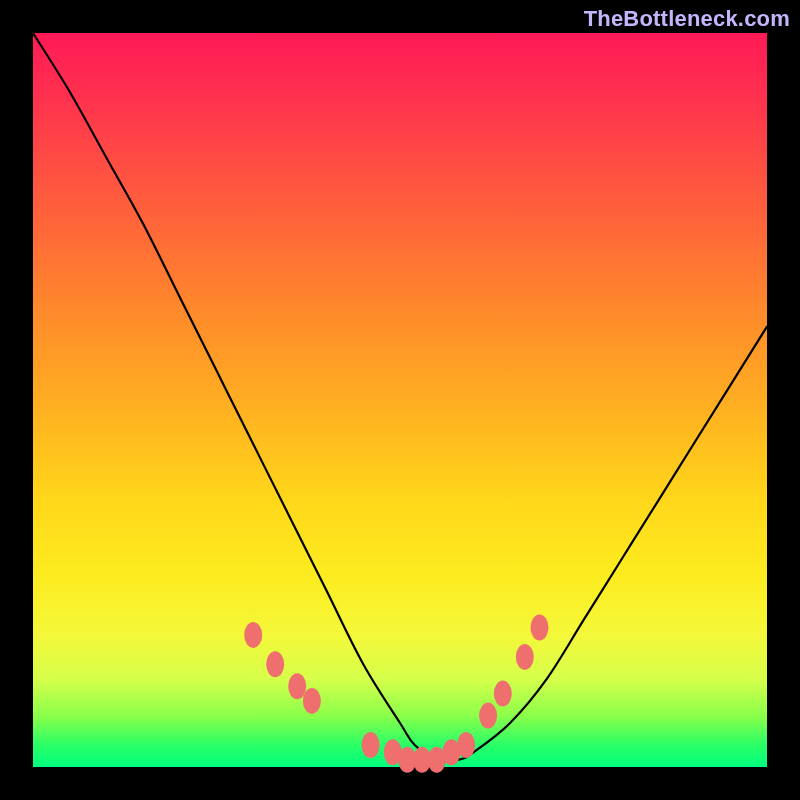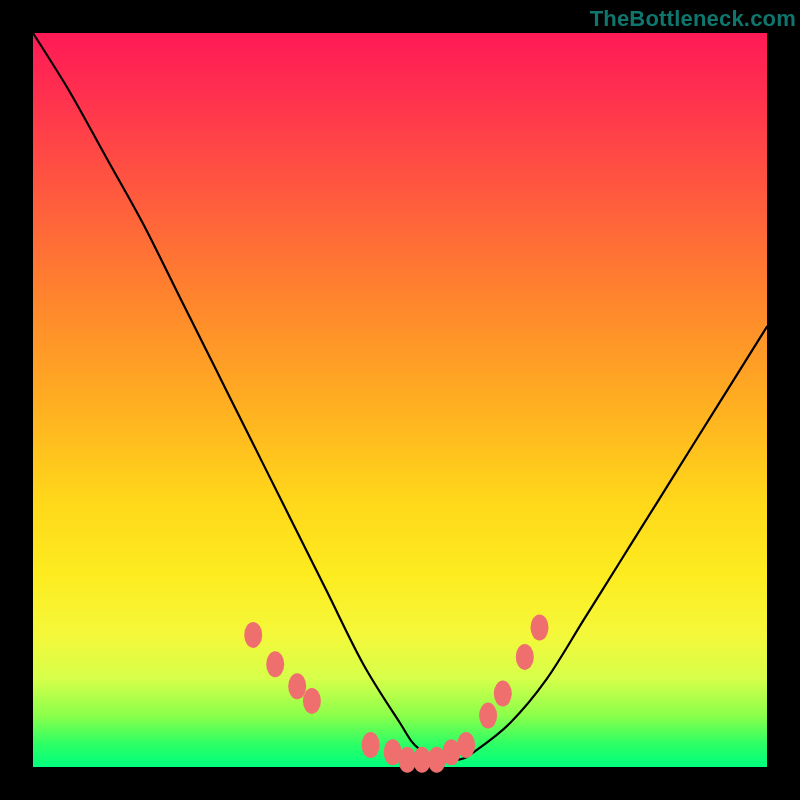--- a/index.html
+++ b/index.html
@@ -38,22 +38,22 @@
       #f4f83a 82%,
       #d6ff4a 88%,
       #8bff4a 93%,
       #2aff66 97%,
       #00ff7d 100%
     );
   }
   .watermark {
     position: absolute;
     top: 6px;
-    right: 4px;
-    color: #0f766e;
+    right: 10px;
+    color: #c4b5fd;
     font-size: 22px;
     font-weight: 600;
     letter-spacing: 0.2px;
     user-select: none;
   }
   svg.overlay {
     position: absolute;
     left: 0;
     top: 0;
     width: 734px;

